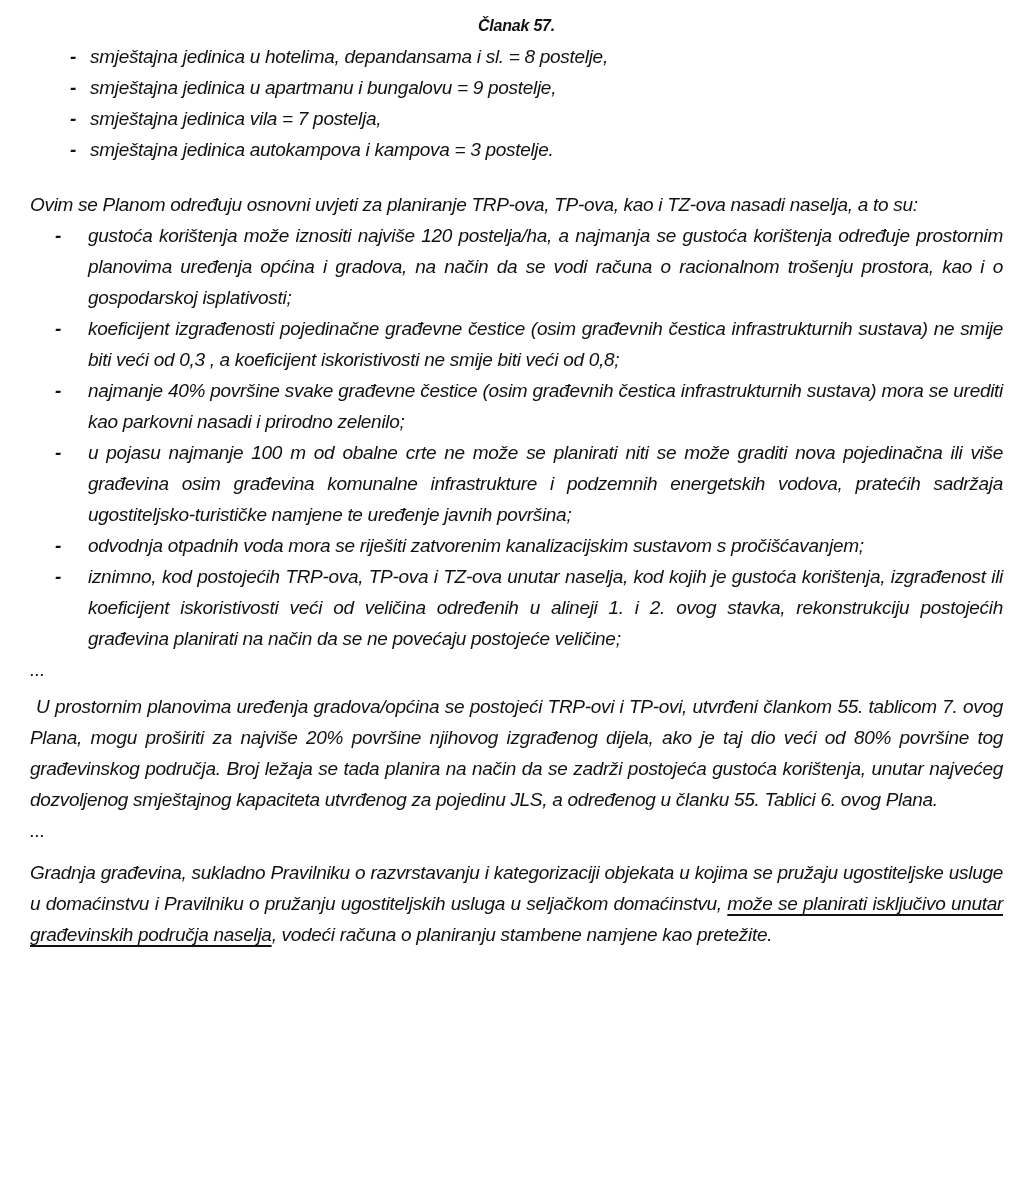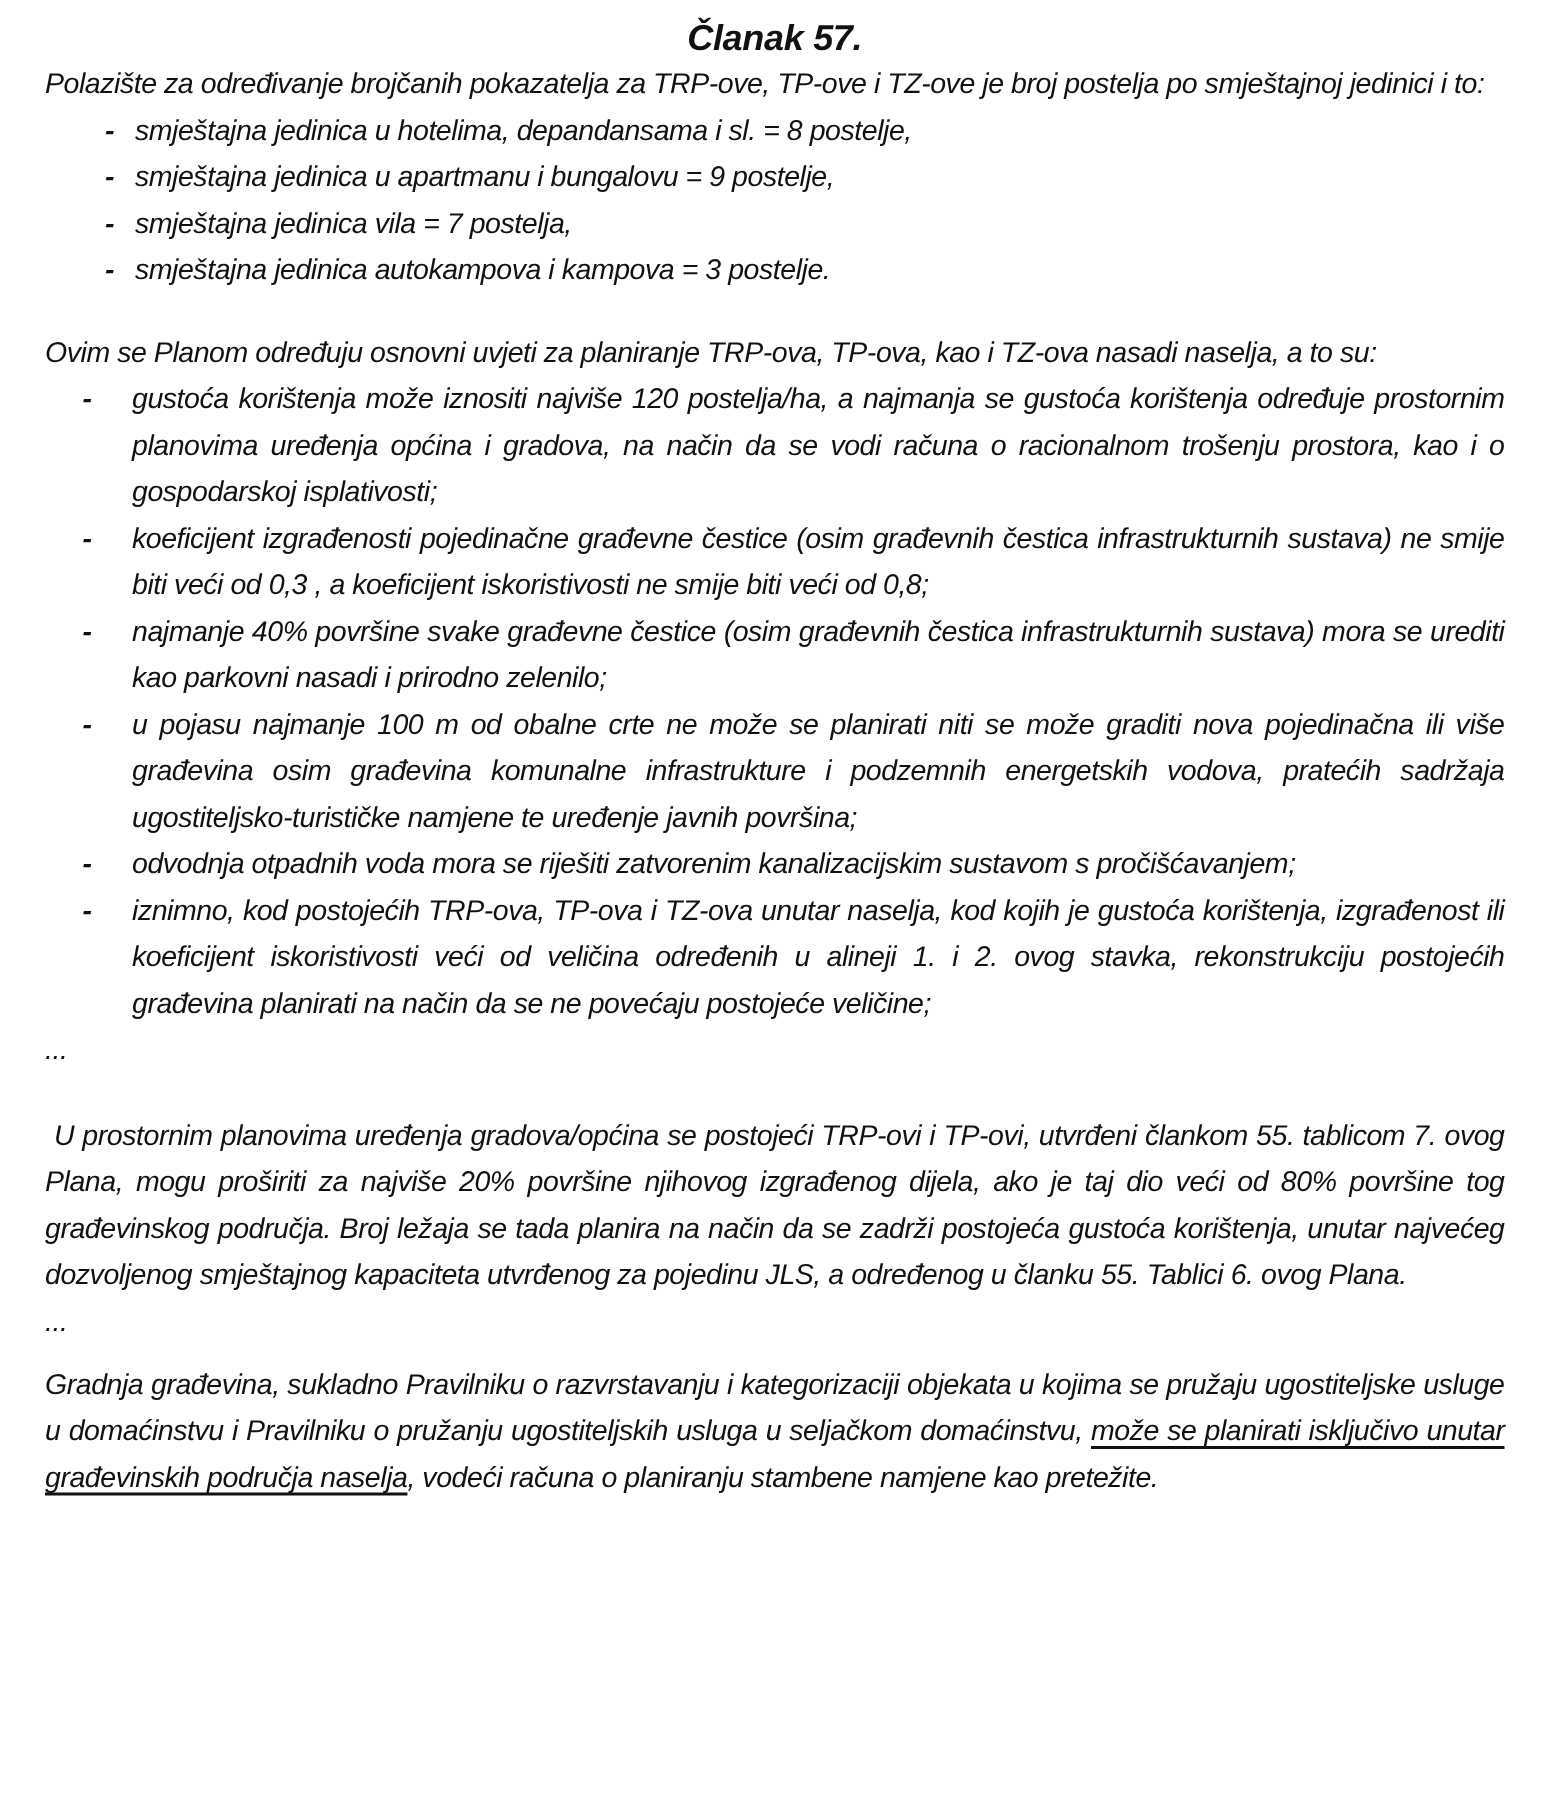--- a/index.html
+++ b/index.html
@@ -14,21 +14,21 @@
     color: #111111;
     font-family: "Liberation Sans", sans-serif;
     font-style: italic;
   }
   .page {
     padding: 10px 30px 0 30px;
   }
   .title {
     text-align: center;
     font-weight: bold;
-    font-size: 24px;
+    font-size: 16px;
     line-height: 31px;
     letter-spacing: -0.2px;
     margin: 0;
   }
   p, .ellipsis {
     margin: 0;
     font-size: 19px;
     line-height: 31px;
     letter-spacing: -0.3px;
     text-align: justify;
@@ -39,37 +39,36 @@
     font-size: 19px;
     line-height: 31px;
     letter-spacing: -0.3px;
   }
   .list-1 .li { padding-left: 40px; }
   .list-1 .marker { flex: 0 0 20px; font-weight: bold; }
   .list-2 .li { padding-left: 25px; }
   .list-2 .marker { flex: 0 0 33px; font-weight: bold; }
   .li .li-text { flex: 1 1 auto; text-align: justify; }
   .gap-before { margin-top: 24px; }
-  .para-3 { text-indent: 6px; margin-top: 26px; }
+  .para-3 { text-indent: 6px; margin-top: 6px; }
   .para-4 { margin-top: 11px; }
   .uline {
     text-decoration: underline;
     text-decoration-thickness: 1.5px;
     text-underline-offset: 4px;
   }
   .ellipsis { text-align: left; }
 </style>
 </head>
 <body>
 
 <div class="page">
 
   <h1 class="title">Članak 57.</h1>
 
-  <p>Polazište za određivanje brojčanih pokazatelja za TRP-ove, TP-ove i TZ-ove je broj postelja po smještajnoj jedinici i to:</p>
 
   <div class="list list-1">
     <div class="li">
       <span class="marker">-</span>
       <span class="li-text">smještajna jedinica u hotelima, depandansama i sl. = 8 postelje,</span>
     </div>
     <div class="li">
       <span class="marker">-</span>
       <span class="li-text">smještajna jedinica u apartmanu i bungalovu = 9 postelje,</span>
     </div>

